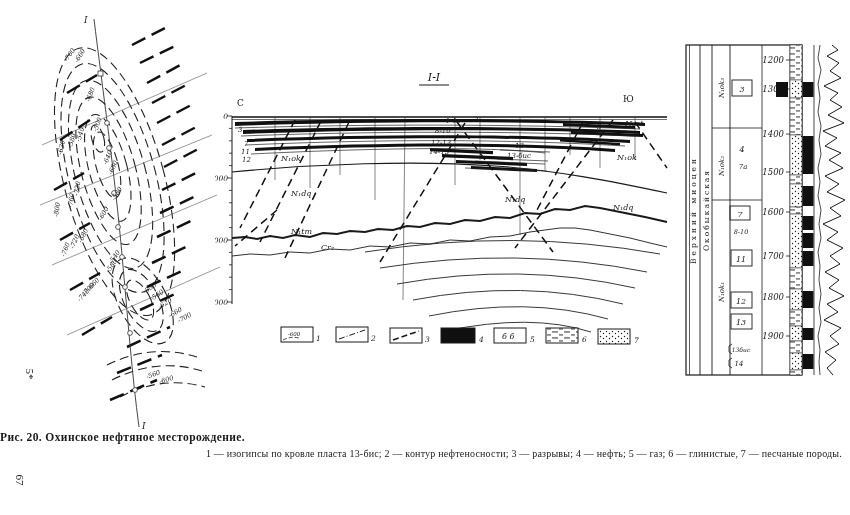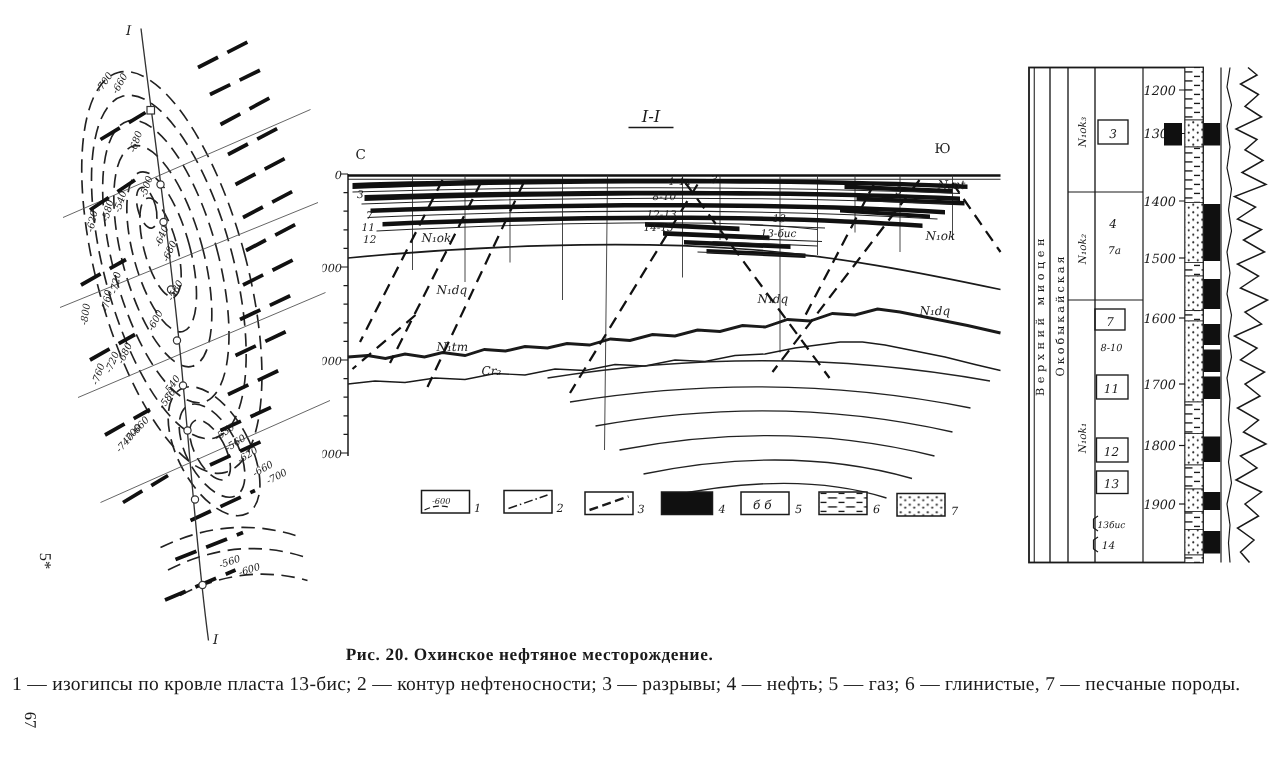--- a/index.html
+++ b/index.html
@@ -1,24 +1,24 @@
 <!DOCTYPE html>
 <html><head>
 <meta charset="utf-8">
 <style>
   html,body{margin:0;padding:0;background:#e8e8e8;}
   .page{position:relative;width:850px;height:515px;background:#ffffff;overflow:hidden;
         font-family:"Liberation Serif",serif;color:#1a1a1a;}
   .page svg{position:absolute;}
   svg text{fill:#1a1a1a;font-family:"DejaVu Serif",serif;}
   .lbl{font-style:italic;}
-  .cap-title{position:absolute;left:0;top:431px;width:706px;text-align:center;
+  .cap-title{position:absolute;left:0;top:431px;width:706px;text-align:left;
              font-weight:bold;font-size:11.5px;letter-spacing:.4px;}
-  .cap-legend{position:absolute;left:8px;top:448px;width:834px;text-align:left;
-              font-size:13px;letter-spacing:.2px;}
+  .cap-legend{position:absolute;left:8px;top:448px;width:834px;text-align:right;
+              font-size:10px;letter-spacing:.2px;}
   .vmark{position:absolute;font-size:11px;transform:rotate(90deg);transform-origin:center;}
   .vmark.sig{left:24px;top:368px;}
   .vmark.pg{left:14px;top:474px;}
 </style>
 </head>
 <body>
 
 <div class="page">
 
   <svg style="left:12px;top:5px" width="210" height="430" viewBox="0 0 210 430">

